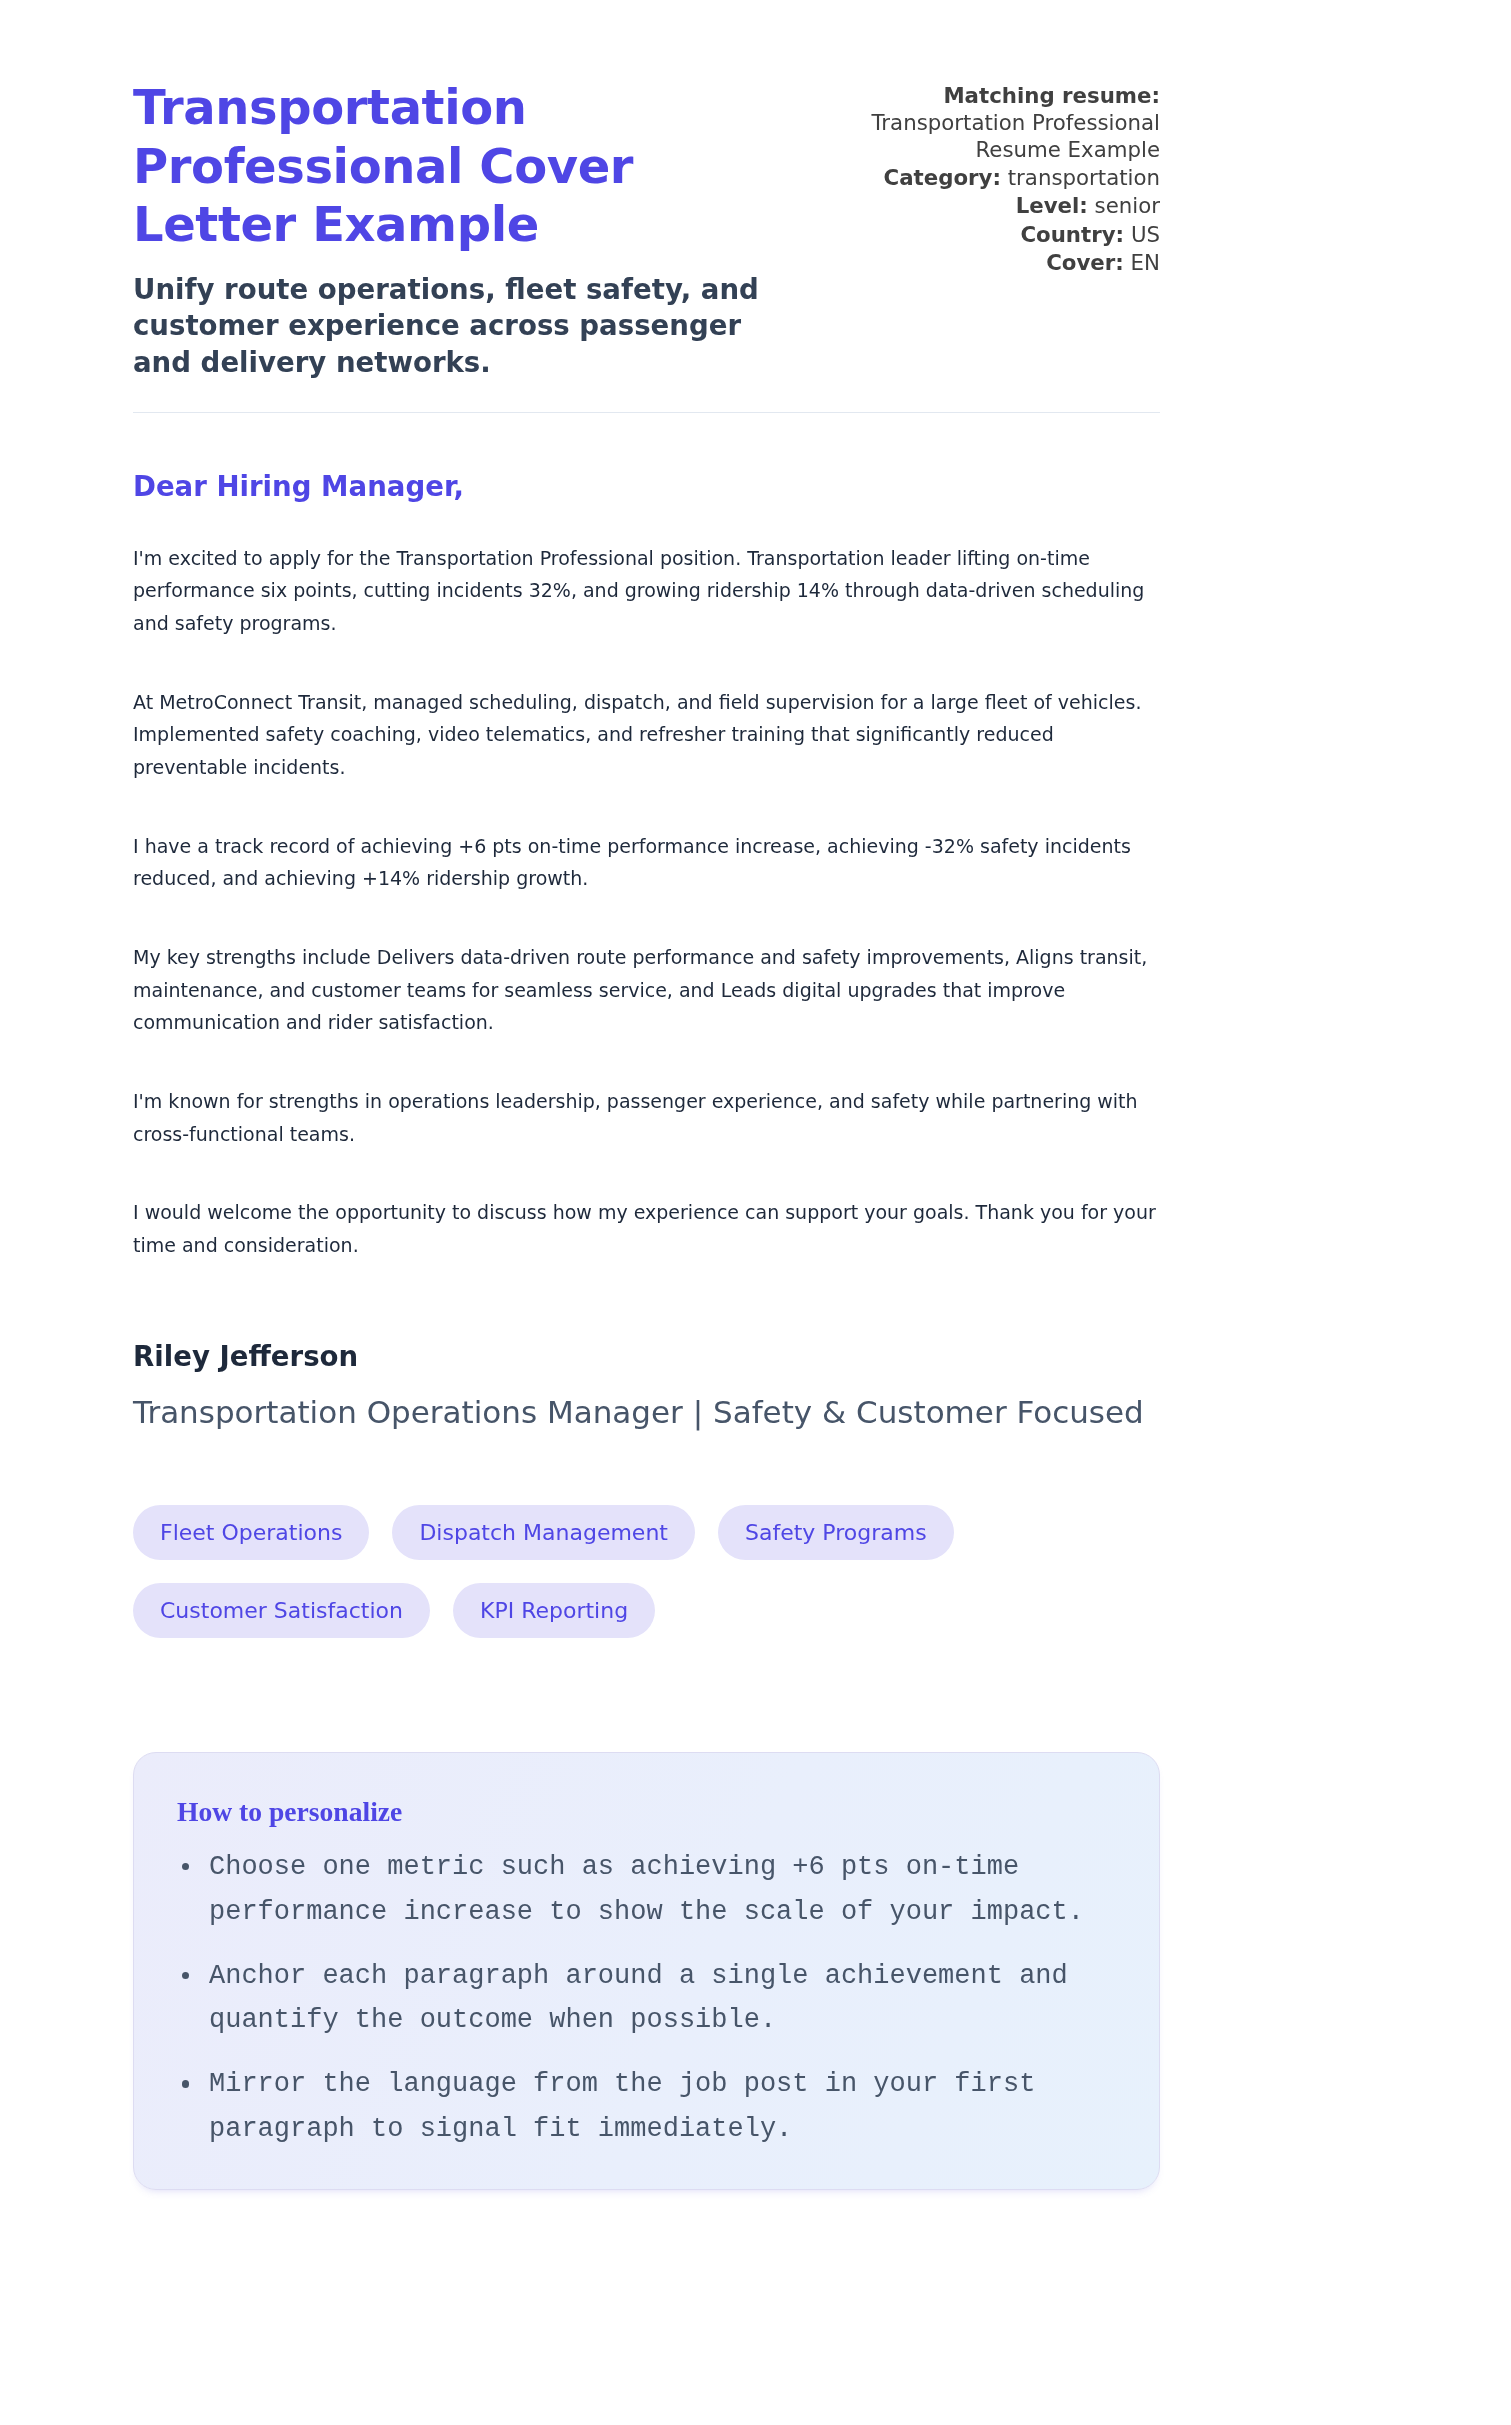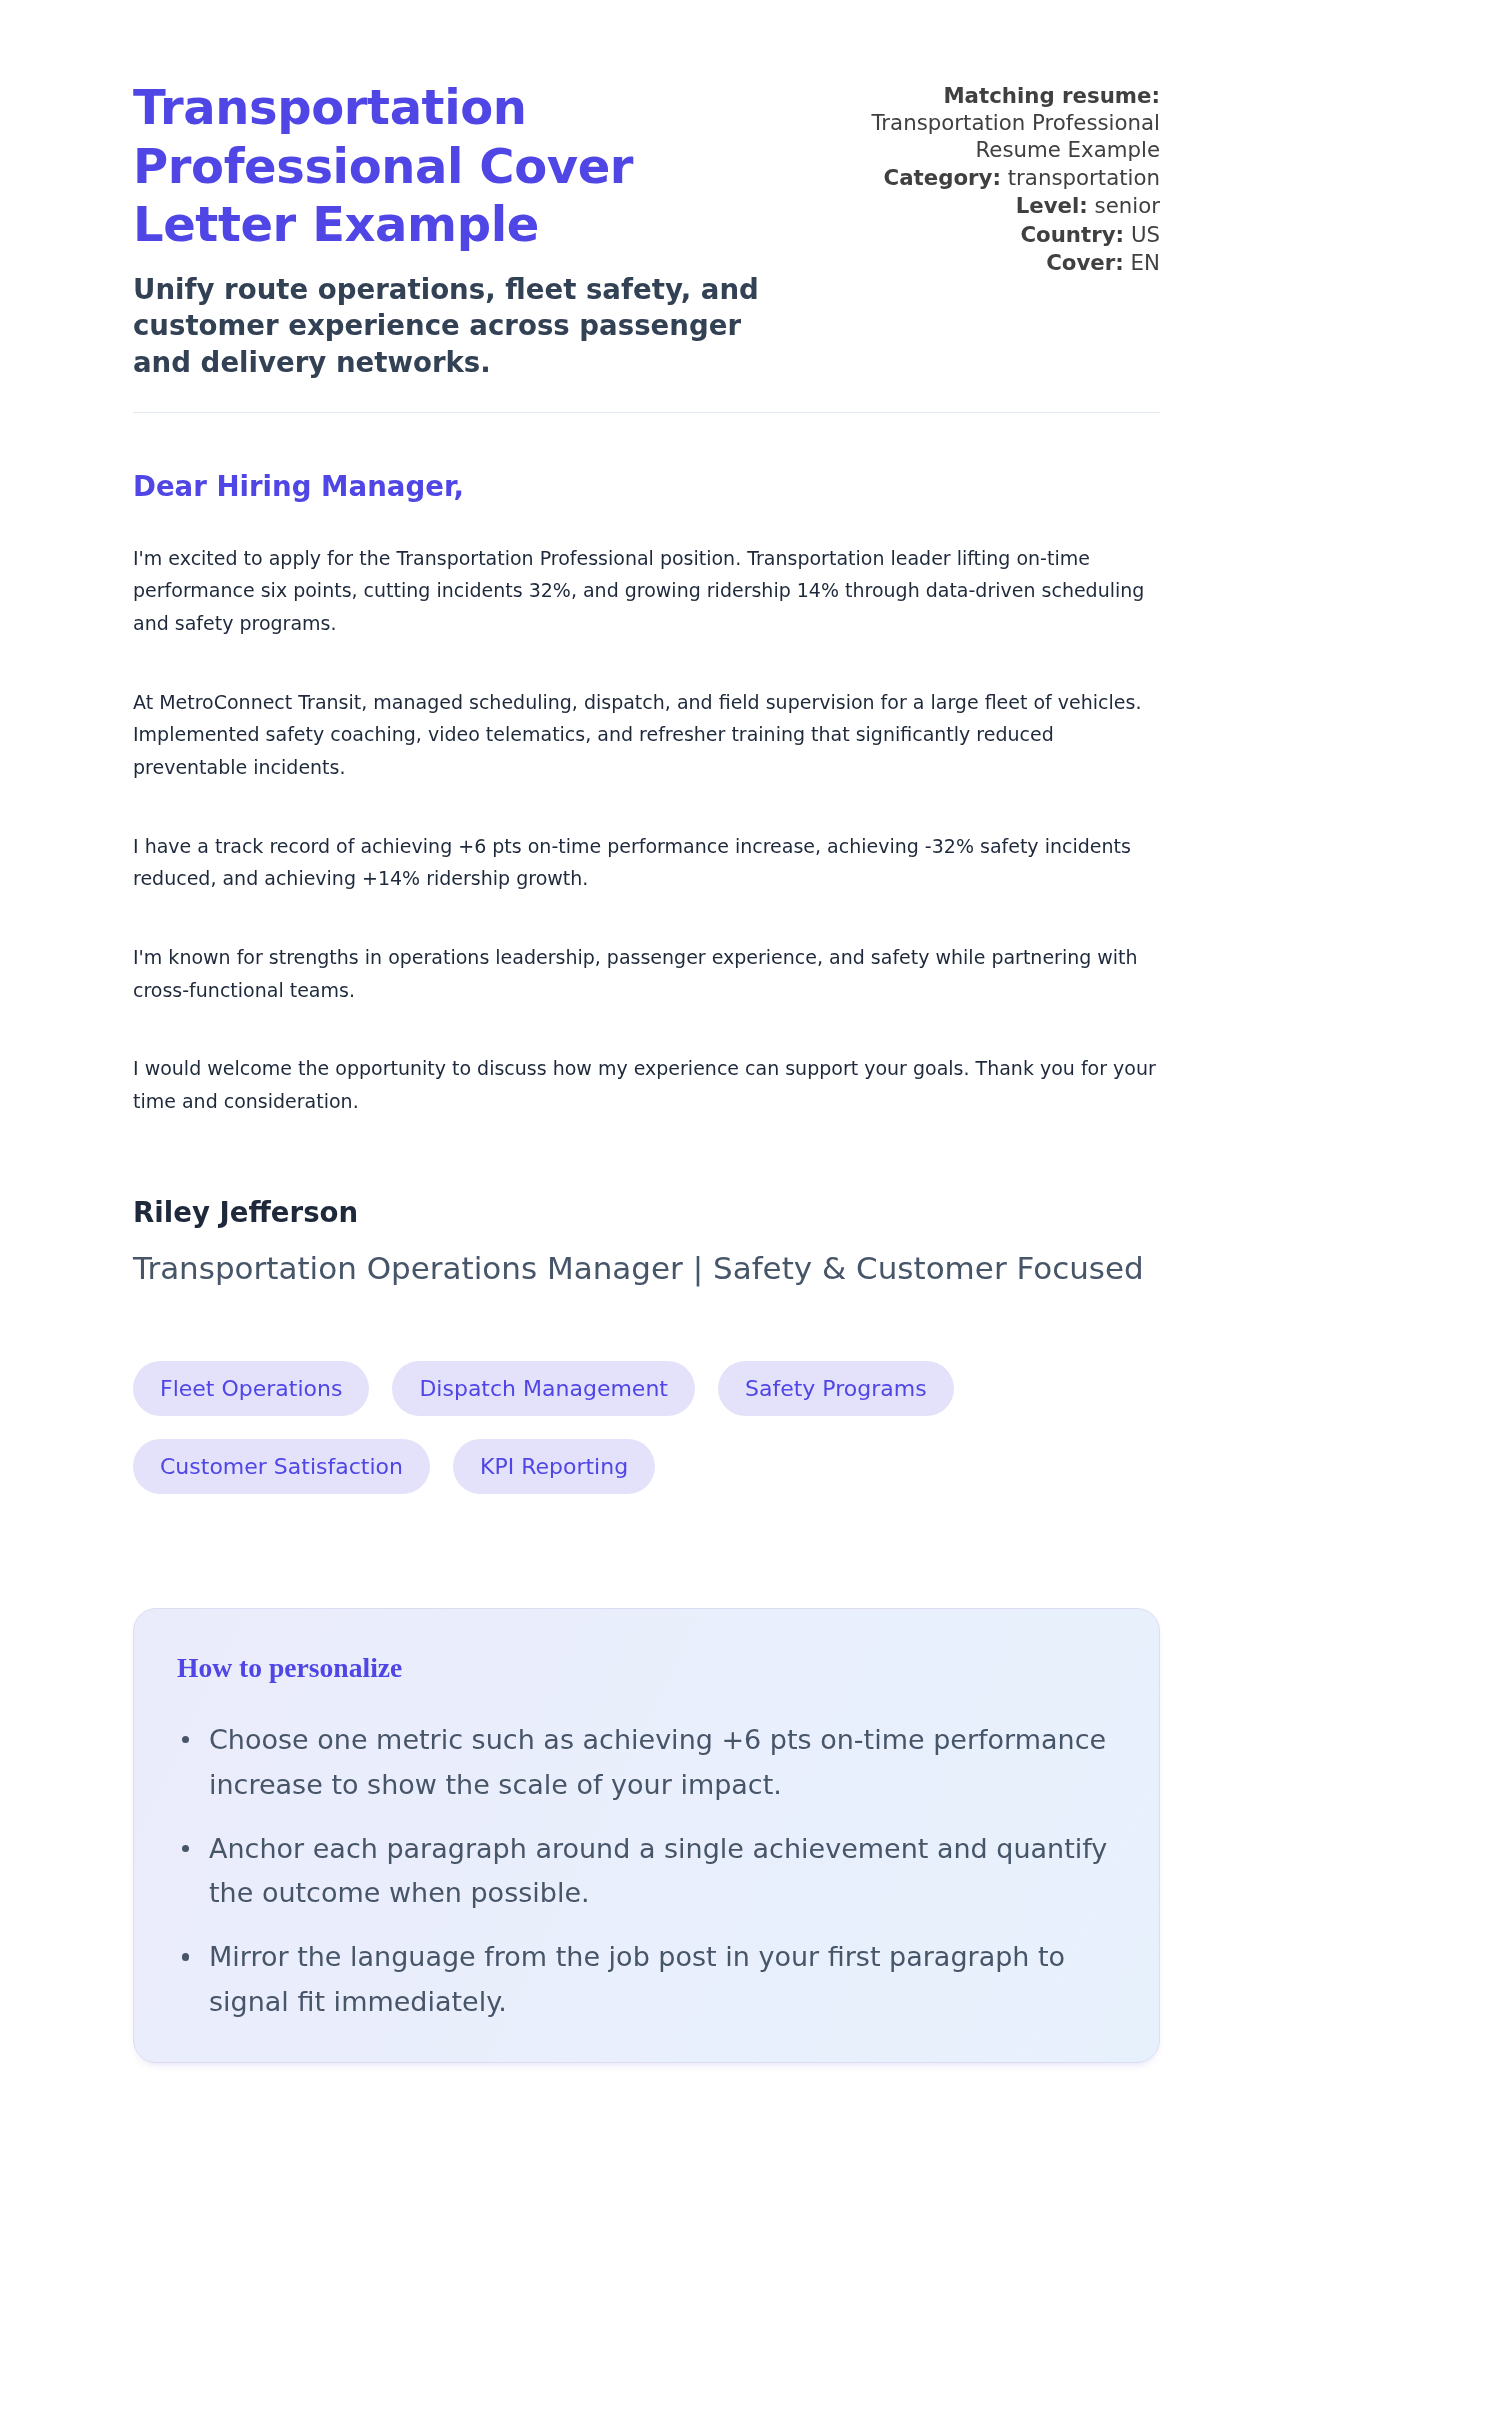--- a/index.html
+++ b/index.html
@@ -112,22 +112,23 @@
     padding: 43px 46px 37px 43px;
     box-shadow: 0 5.3px 9px -5.3px rgba(100, 96, 220, 0.25);
   }
   .tips-heading {
     font-size: 27.6px;
     font-weight: bold;
     color: #4f46e5;
     font-family: Liberation Serif, serif;
   }
   .tips-list {
-    margin-top: 34px;
+    margin-top: 17px;
     list-style: none;
+    font-family: Liberation Mono, monospace;
   }
   .tips-list li {
     position: relative;
     padding-left: 32px;
     font-size: 27px;
     line-height: 1.65;
     color: #475569;
     margin-bottom: 19.6px;
     max-width: 1129px;
   }
@@ -178,20 +179,21 @@
   </div>
 
   <hr class="divider">
 
   <div class="greeting">Dear Hiring Manager,</div>
 
   <div class="letter-body">
     <p>I'm excited to apply for the Transportation Professional position. Transportation leader lifting on-time performance six points, cutting incidents 32%, and growing ridership 14% through data-driven scheduling and safety programs.</p>
     <p>At MetroConnect Transit, managed scheduling, dispatch, and field supervision for a large fleet of vehicles. Implemented safety coaching, video telematics, and refresher training that significantly reduced preventable incidents.</p>
     <p>I have a track record of achieving +6 pts on-time performance increase, achieving -32% safety incidents reduced, and achieving +14% ridership growth.</p>
+    <p>My key strengths include Delivers data-driven route performance and safety improvements, Aligns transit, maintenance, and customer teams for seamless service, and Leads digital upgrades that improve communication and rider satisfaction.</p>
     <p>I'm known for strengths in operations leadership, passenger experience, and safety while partnering with cross-functional teams.</p>
     <p>I would welcome the opportunity to discuss how my experience can support your goals. Thank you for your time and consideration.</p>
   </div>
 
   <div class="signature">
     <div class="signature-name">Riley Jefferson</div>
     <div class="signature-role">Transportation Operations Manager | Safety &amp; Customer Focused</div>
   </div>
 
   <div class="tags">

